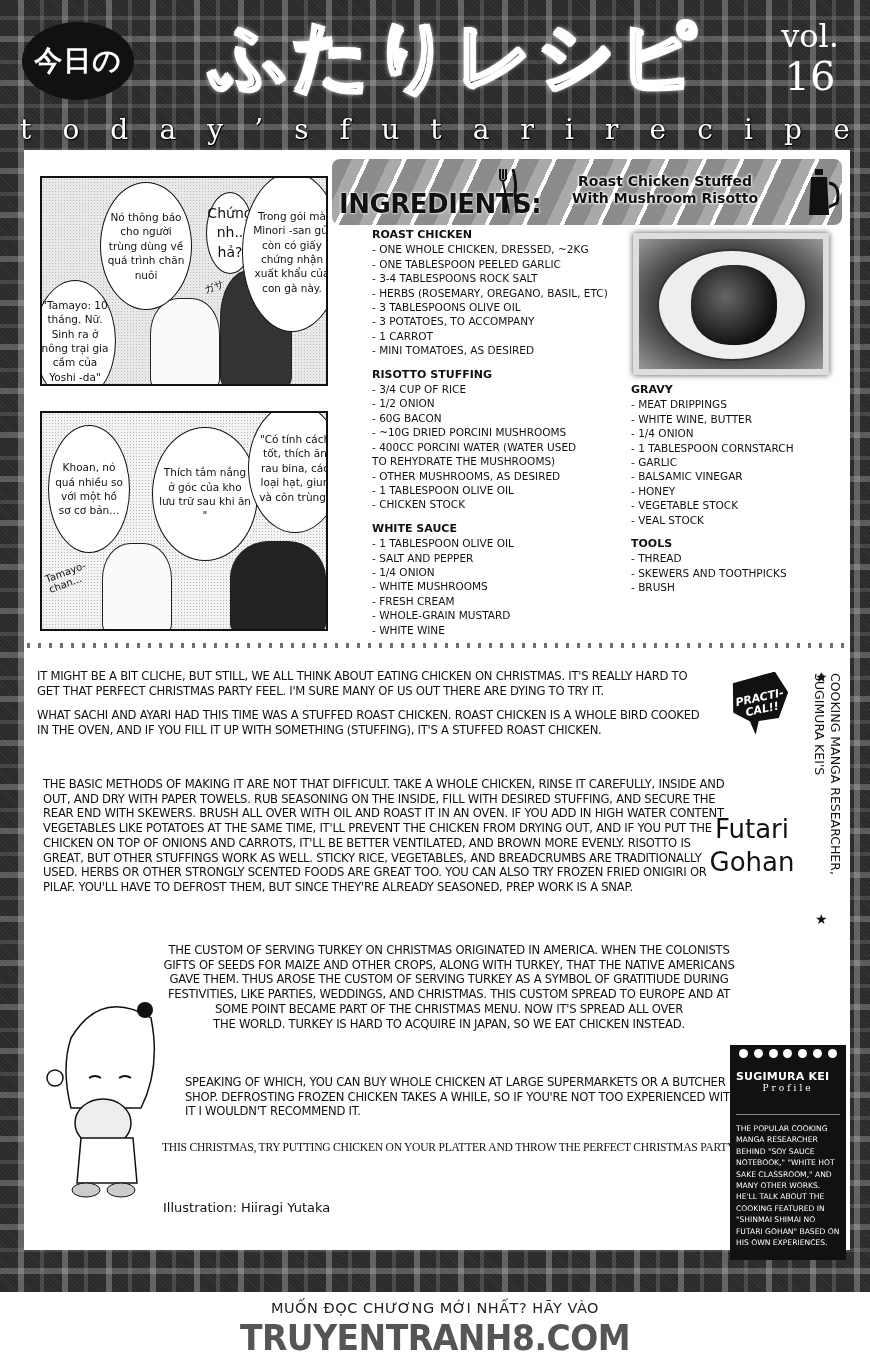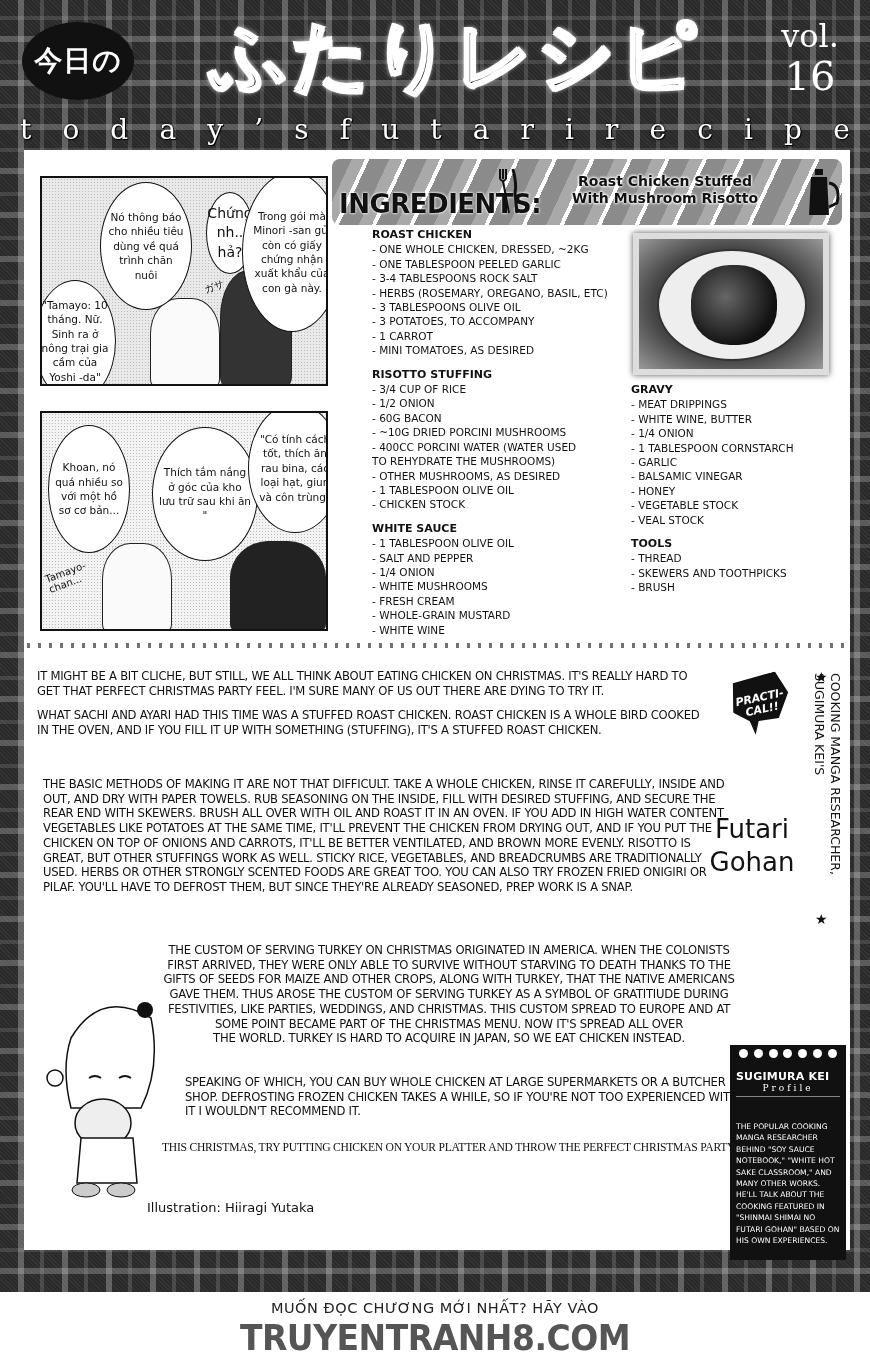--- a/index.html
+++ b/index.html
@@ -144,37 +144,37 @@
     writing-mode: vertical-rl; font-family: "DejaVu Sans", sans-serif; font-size: 12.5px; line-height: 16px;
     color: #111; text-transform: uppercase; display: flex; align-items: center; justify-content: center;
   }
   .star-icon { position: absolute; left: 788px; font-size: 14px; color: #111; }
 
   .art3 { left: 122px; top: 790px; width: 600px; text-align: center; }
   .art3 .line { display: block; white-space: nowrap; }
   .art4 { left: 158px; top: 922px; width: 560px; }
   .art5 { left: 135px; top: 988px; width: 580px; font-family: Liberation Serif, serif; }
   .credit {
-    position: absolute; left: 120px; top: 1047px; font-family: "DejaVu Sans", sans-serif;
+    position: absolute; left: 136px; top: 1047px; font-family: "DejaVu Sans", sans-serif;
     font-size: 13px; color: #111;
   }
 
   .chibi {
     position: absolute; left: 14px; top: 805px; width: 120px; height: 240px;
   }
 
   
   .profile {
     position: absolute; left: 730px; top: 1045px; width: 116px; height: 215px;
     background: #111; color: #fff; padding: 0 6px;
   }
   .profile .holes { display: flex; justify-content: space-around; padding-top: 4px; }
   .profile .hole { width: 9px; height: 9px; background: #fff; border-radius: 50%; }
   .profile .name { font-family: "DejaVu Sans", sans-serif; font-weight: bold; font-size: 11px; margin-top: 12px; letter-spacing: 0.2px; }
-  .profile .sub { font-family: "DejaVu Serif", serif; font-size: 9px; letter-spacing: 3px; text-align: center; border-bottom: 1px solid #888; padding-bottom: 3px; margin-bottom: 24px; }
+  .profile .sub { font-family: "DejaVu Serif", serif; font-size: 9px; letter-spacing: 3px; text-align: center; border-bottom: 1px solid #888; padding-bottom: 21px; margin-bottom: 8px; }
   .profile .bio { font-family: "DejaVu Sans", sans-serif; font-size: 7.6px; line-height: 11.4px; text-transform: uppercase; }
 
   
   .footer { position: absolute; left: 0; top: 1292px; width: 870px; height: 71px; background: #fff; text-align: center; }
   .footer .f1 { position: absolute; left: 0; top: 8px; width: 100%; font-family: "DejaVu Sans", sans-serif; font-size: 14.5px; color: #222; letter-spacing: 0.5px; }
   .footer .f2 { position: absolute; left: 0; top: 26px; width: 100%; font-family: "DejaVu Sans", sans-serif; font-weight: bold; font-size: 33px; color: #555; letter-spacing: -0.5px; transform: scaleY(1.05); }
 </style>
 </head>
 <body>
 
@@ -209,21 +209,21 @@
     <span>e</span>
   </div>
 </div>
 
 <div class="card">
   <div class="card-inner">
 
     <div class="panel panel1">
       <div class="chara" style="left:108px;top:120px;width:70px;height:90px;"></div>
       <div class="chara" style="left:178px;top:92px;width:72px;height:118px;background:#333;"></div>
-      <div class="bubble" style="left:58px;top:4px;width:92px;height:128px;">Nó thông báo cho nhiều tiêu dùng về quá trình chăn nuôi</div>
+      <div class="bubble" style="left:58px;top:4px;width:92px;height:128px;">Nó thông báo cho người trùng dùng về quá trình chăn nuôi</div>
       <div class="bubble" style="left:164px;top:14px;width:48px;height:82px;font-size:14px;">Chứng nh.. hả?</div>
       <div class="bubble" style="left:200px;top:-6px;width:100px;height:160px;">Trong gói mà Minori -san gửi còn có giấy chứng nhận xuất khẩu của con gà này.</div>
       <div class="bubble" style="left:-8px;top:102px;width:82px;height:122px;">"Tamayo: 10 tháng. Nữ. Sinh ra ở nông trại gia cầm của Yoshi -da"</div>
       <div class="sfx" style="left:162px;top:102px;">ガサ</div>
     </div>
 
     <div class="panel panel2">
       <div class="chara" style="left:60px;top:130px;width:70px;height:90px;"></div>
       <div class="chara" style="left:188px;top:128px;width:96px;height:92px;background:#222;"></div>
       <div class="bubble" style="left:6px;top:12px;width:82px;height:128px;">Khoan, nó quá nhiều so với một hồ sơ cơ bản...</div>
@@ -318,21 +318,20 @@
     <div class="futari-gohan">
       <div>Futari</div>
       <div>Gohan</div>
     </div>
     <div class="star-icon" style="top:516px;">★</div>
     <div class="vert-caption">Cooking manga researcher, Sugimura Kei's</div>
     <div class="star-icon" style="top:758px;">★</div>
 
     <div class="article art3">
       <span class="line">The custom of serving turkey on Christmas originated in America. When the colonists</span>
-      <span class="line">first arrived, they were only able to survive without starving to death thanks to the</span>
       <span class="line">gifts of seeds for maize and other crops, along with turkey, that the native Americans</span>
       <span class="line">gave them. Thus arose the custom of serving turkey as a symbol of gratitiude during</span>
       <span class="line">festivities, like parties, weddings, and Christmas. This custom spread to Europe and at</span>
       <span class="line">some point became part of the Christmas menu. Now it's spread all over</span>
       <span class="line">the world. Turkey is hard to acquire in Japan, so we eat chicken instead.</span>
     </div>
 
     <svg class="chibi" viewBox="0 0 120 240">
       <circle cx="14" cy="120" r="8" fill="none" stroke="#111" stroke-width="1.5"></circle>
       <path d="M30 80 Q60 30 110 60 Q120 110 100 150 L30 150 Q20 110 30 80 Z" fill="#fff" stroke="#111" stroke-width="1.5"></path>

